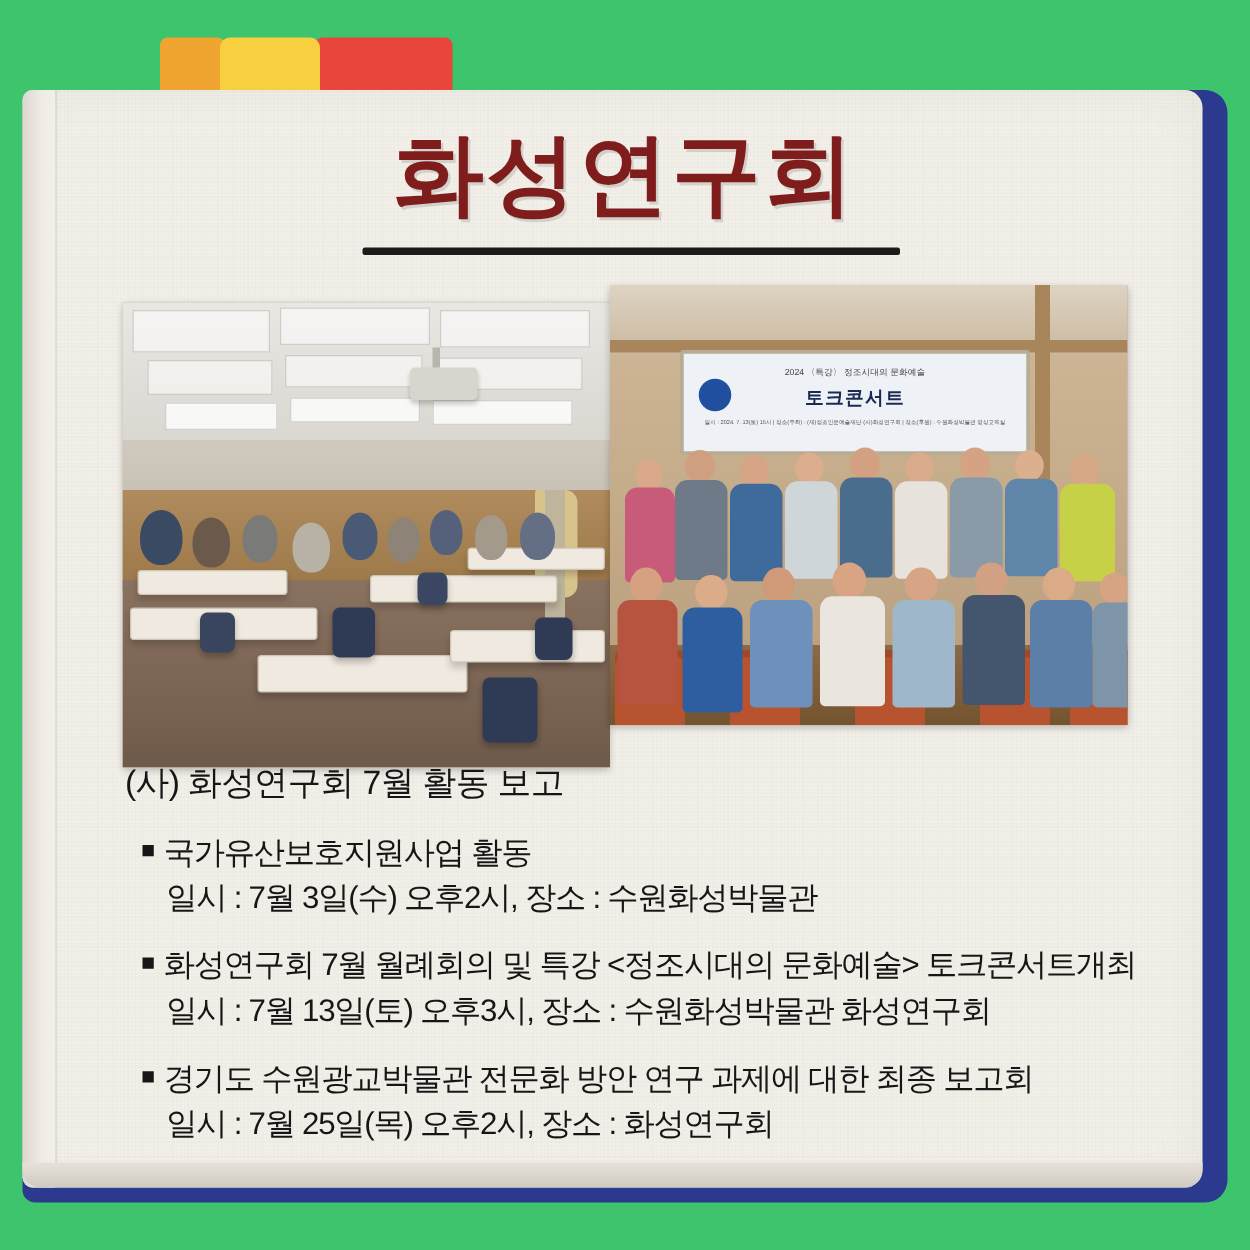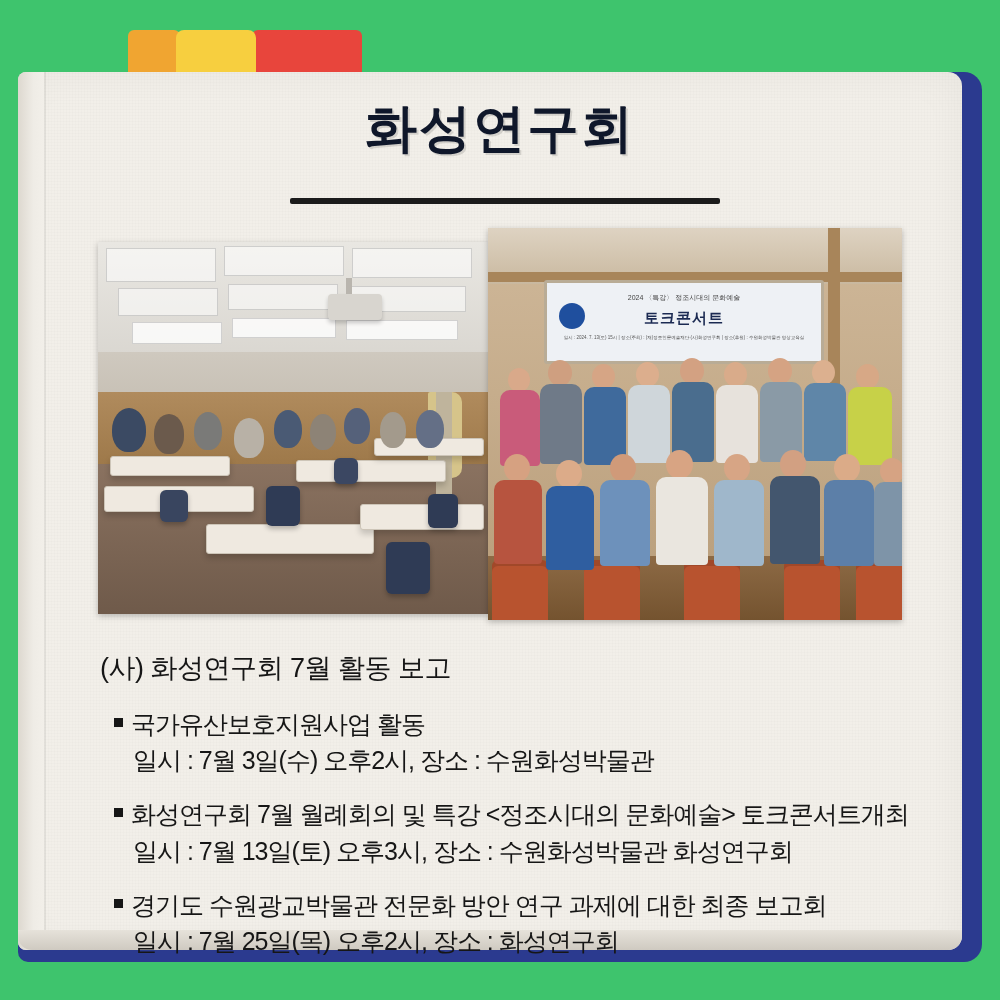--- a/index.html
+++ b/index.html
@@ -70,24 +70,24 @@
 
   
   .title-wrap {
     position: absolute;
     left: 0; top: 100px; width: 1000px;
     text-align: center;
   }
   .title {
     display: inline-block;
     font-family: "DejaVu Sans", "Liberation Sans", sans-serif;
-    font-size: 52px;
+    font-size: 72px;
     font-weight: 700;
     letter-spacing: 2px;
-    color: #0f172a;
+    color: #7f1d1d;
     line-height: 1.1;
     padding-bottom: 4px;
     position: relative;
     text-shadow: 2px 2px 0 rgba(0,0,0,0.12);
   }
   .title-underline {
     position: absolute;
     left: 290px; top: 198px;
     width: 430px; height: 6px;
     background: #1b1b1b;
@@ -101,21 +101,21 @@
     width: 804px; height: 392px;
     display: flex;
     gap: 0px;
   }
   .photo {
     position: relative;
     overflow: hidden;
     box-shadow: 0 2px 6px rgba(0,0,0,0.25);
   }
   .photo-left { width: 390px; height: 372px; margin-top: 14px; background:#c9c5be; }
-  .photo-right { width: 414px; height: 392px; background:#b8b3ab; }
+  .photo-right { width: 414px; height: 352px; background:#b8b3ab; }
 
   
   .lp-ceiling { position:absolute; left:0; top:0; width:100%; height:120px; background:linear-gradient(180deg,#e9e7e2,#d9d6d0); }
   .lp-ceiling .tile { position:absolute; background:rgba(255,255,255,0.55); border:1px solid rgba(160,160,160,0.45); }
   .lp-wall { position:absolute; left:0; top:110px; width:100%; height:110px; background:linear-gradient(180deg,#cfc9bf,#bdb5a8); }
   .lp-wood { position:absolute; left:0; top:150px; width:100%; height:80px; background:linear-gradient(180deg,#b08b5d,#9c7748); }
   .lp-floor { position:absolute; left:0; top:222px; width:100%; height:150px; background:linear-gradient(180deg,#8a7260,#6f5a4a); }
   .lp-proj { position:absolute; left:230px; top:52px; width:54px; height:26px; background:#d8d5cf; border-radius:4px; box-shadow:0 3px 4px rgba(0,0,0,0.2); }
   .lp-proj::after{content:"";position:absolute;left:18px;top:-16px;width:6px;height:16px;background:#b9b5ae;}
   .lp-table { position:absolute; background:#efe9e0; border:1px solid #cdc5b8; border-radius:3px; box-shadow:0 4px 6px rgba(0,0,0,0.18); }
@@ -136,21 +136,21 @@
   .rp-logo-circle { position:absolute; left:2px; top:4px; width:26px; height:26px; border-radius:50%; background:#1f4f9e;}
   .rp-stage { position:absolute; left:0; bottom:0; width:100%; height:64px; background:linear-gradient(180deg,#8d6a45,#74532f); }
   .rp-seat { position:absolute; bottom:0; width:56px; height:60px; background:#b8532f; border-radius:6px 6px 0 0; box-shadow:inset 0 6px 0 rgba(0,0,0,0.12);}
   .rp-person { position:absolute; }
   .rp-head { position:absolute; border-radius:50%; }
   .rp-body { position:absolute; border-radius:10px 10px 4px 4px; }
 
   
   .textblock {
     position: absolute;
-    left: 100px; top: 648px;
+    left: 100px; top: 606px;
     width: 840px;
     color: #161616;
   }
   .tb-heading {
     font-size: 27px;
     font-weight: 500;
     line-height: 1.5;
     margin-bottom: 4px;
     letter-spacing: -0.5px;
   }

